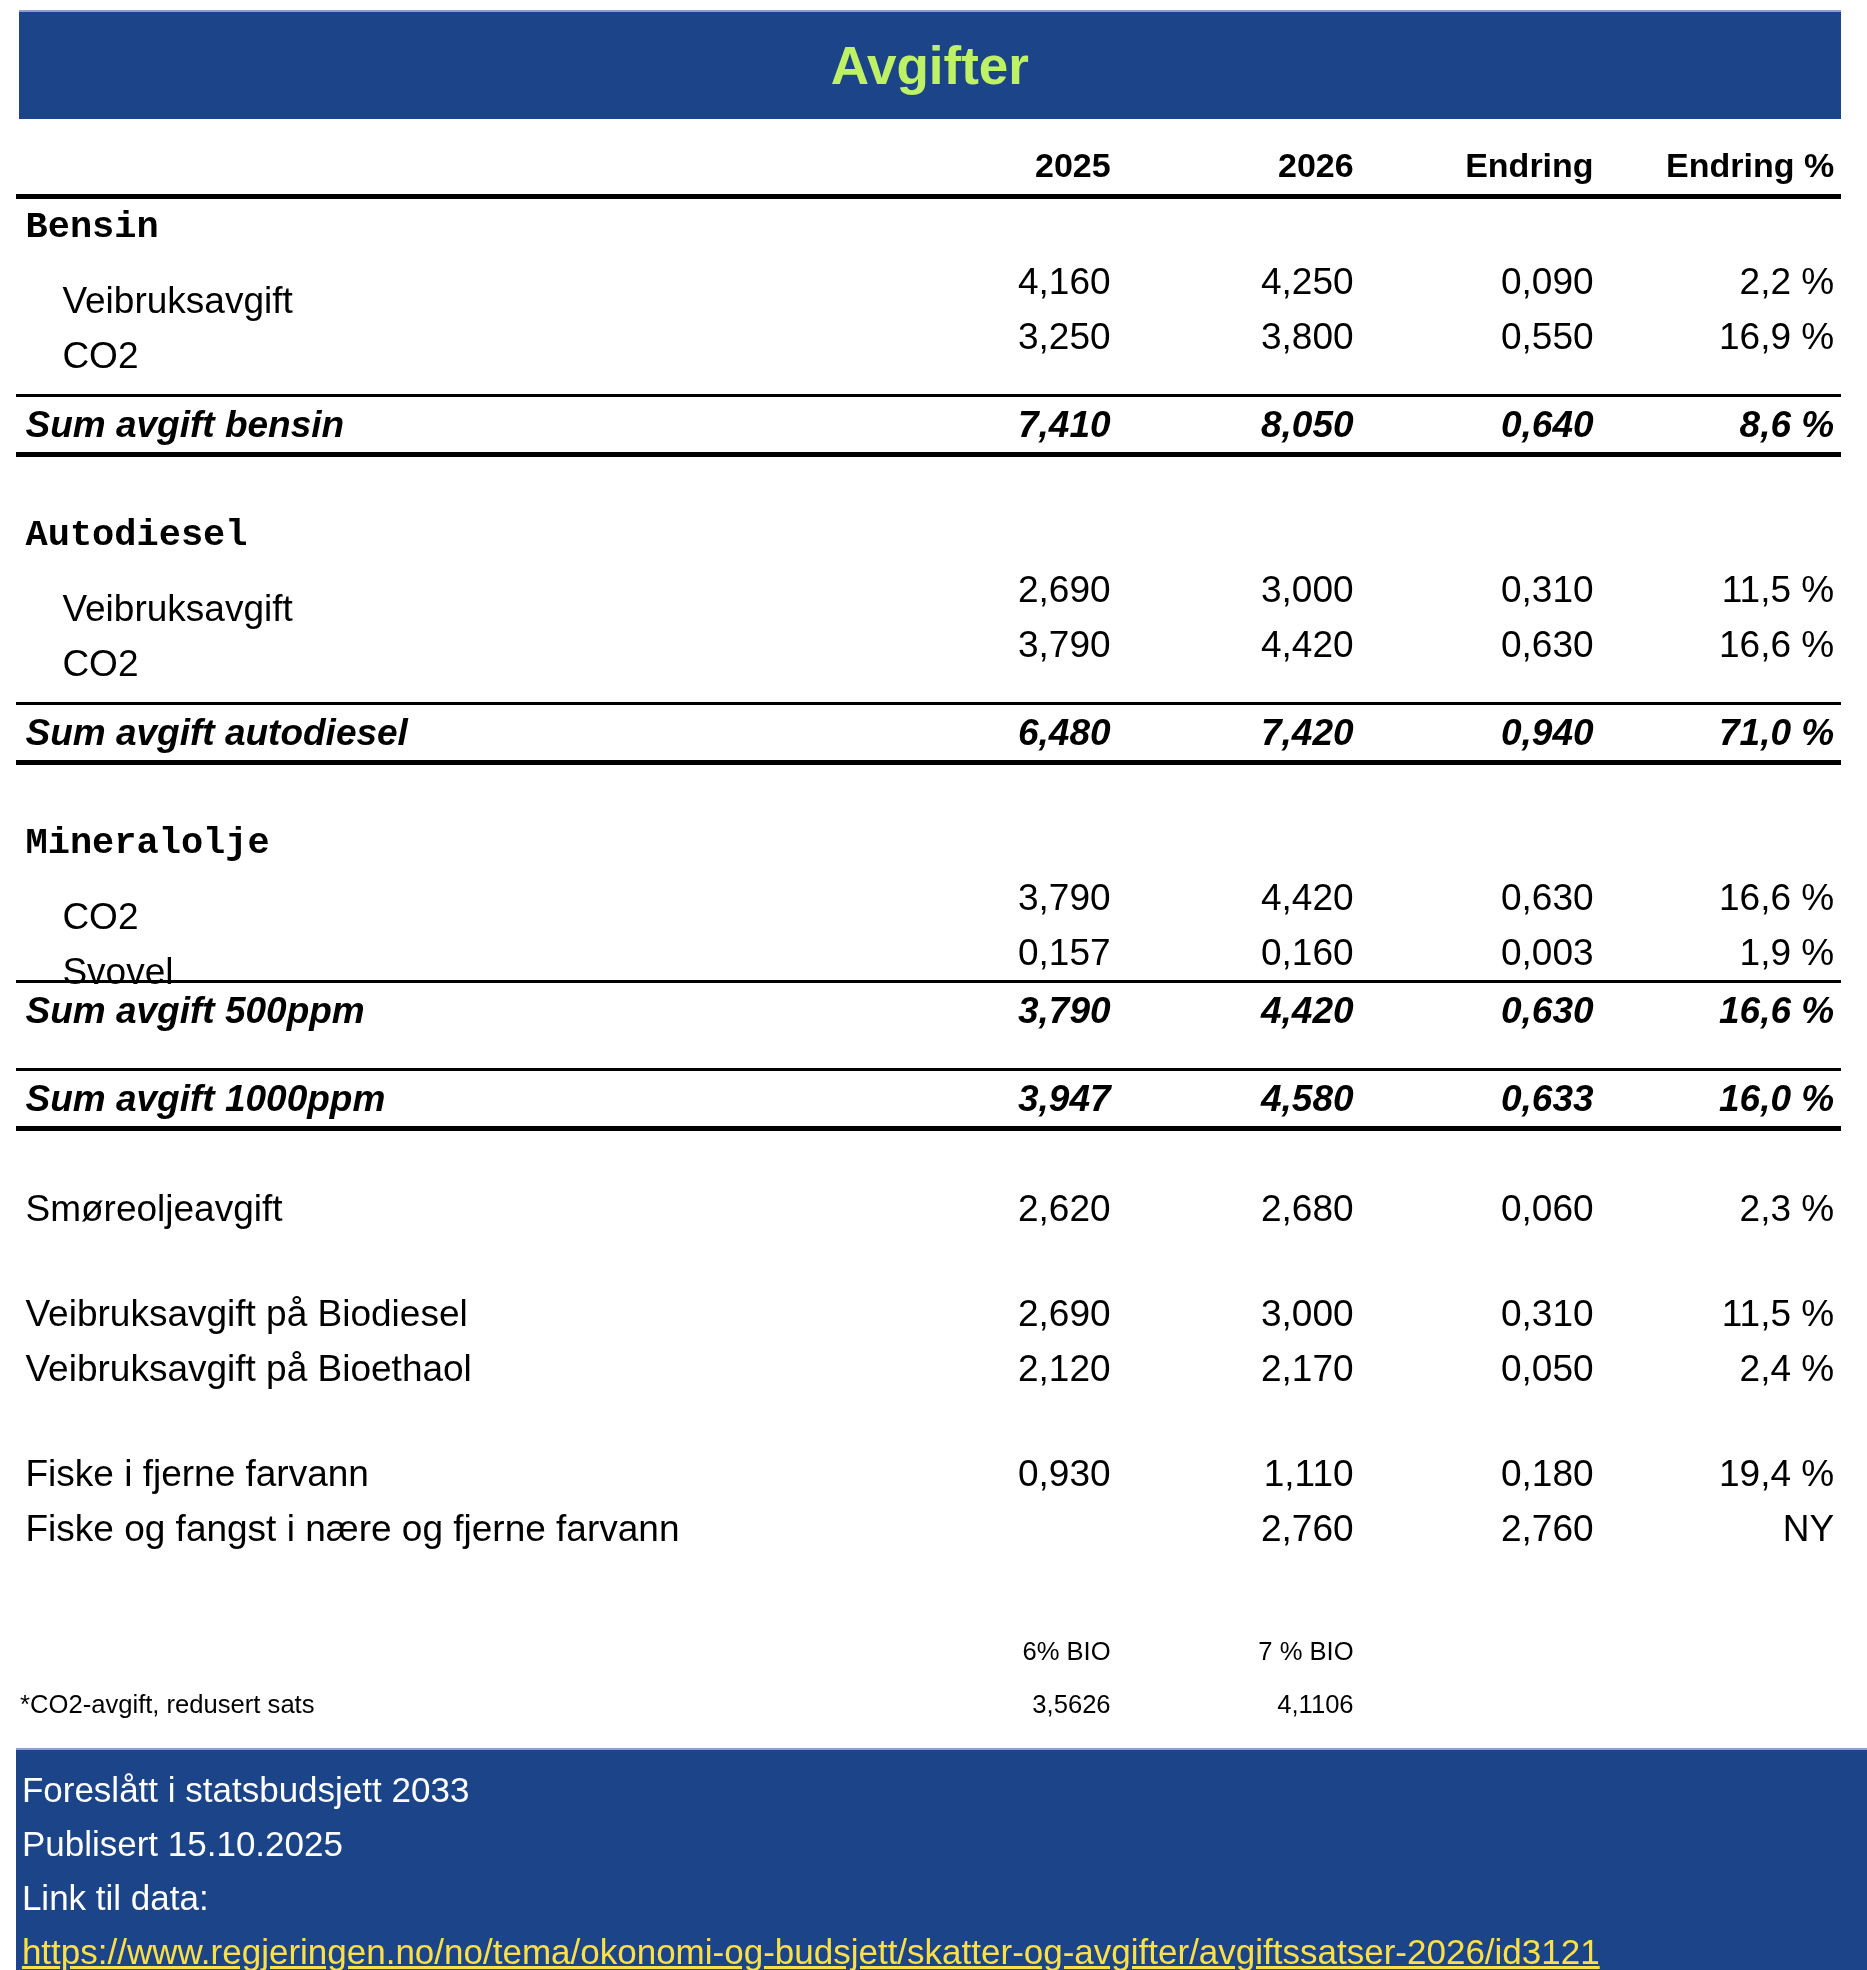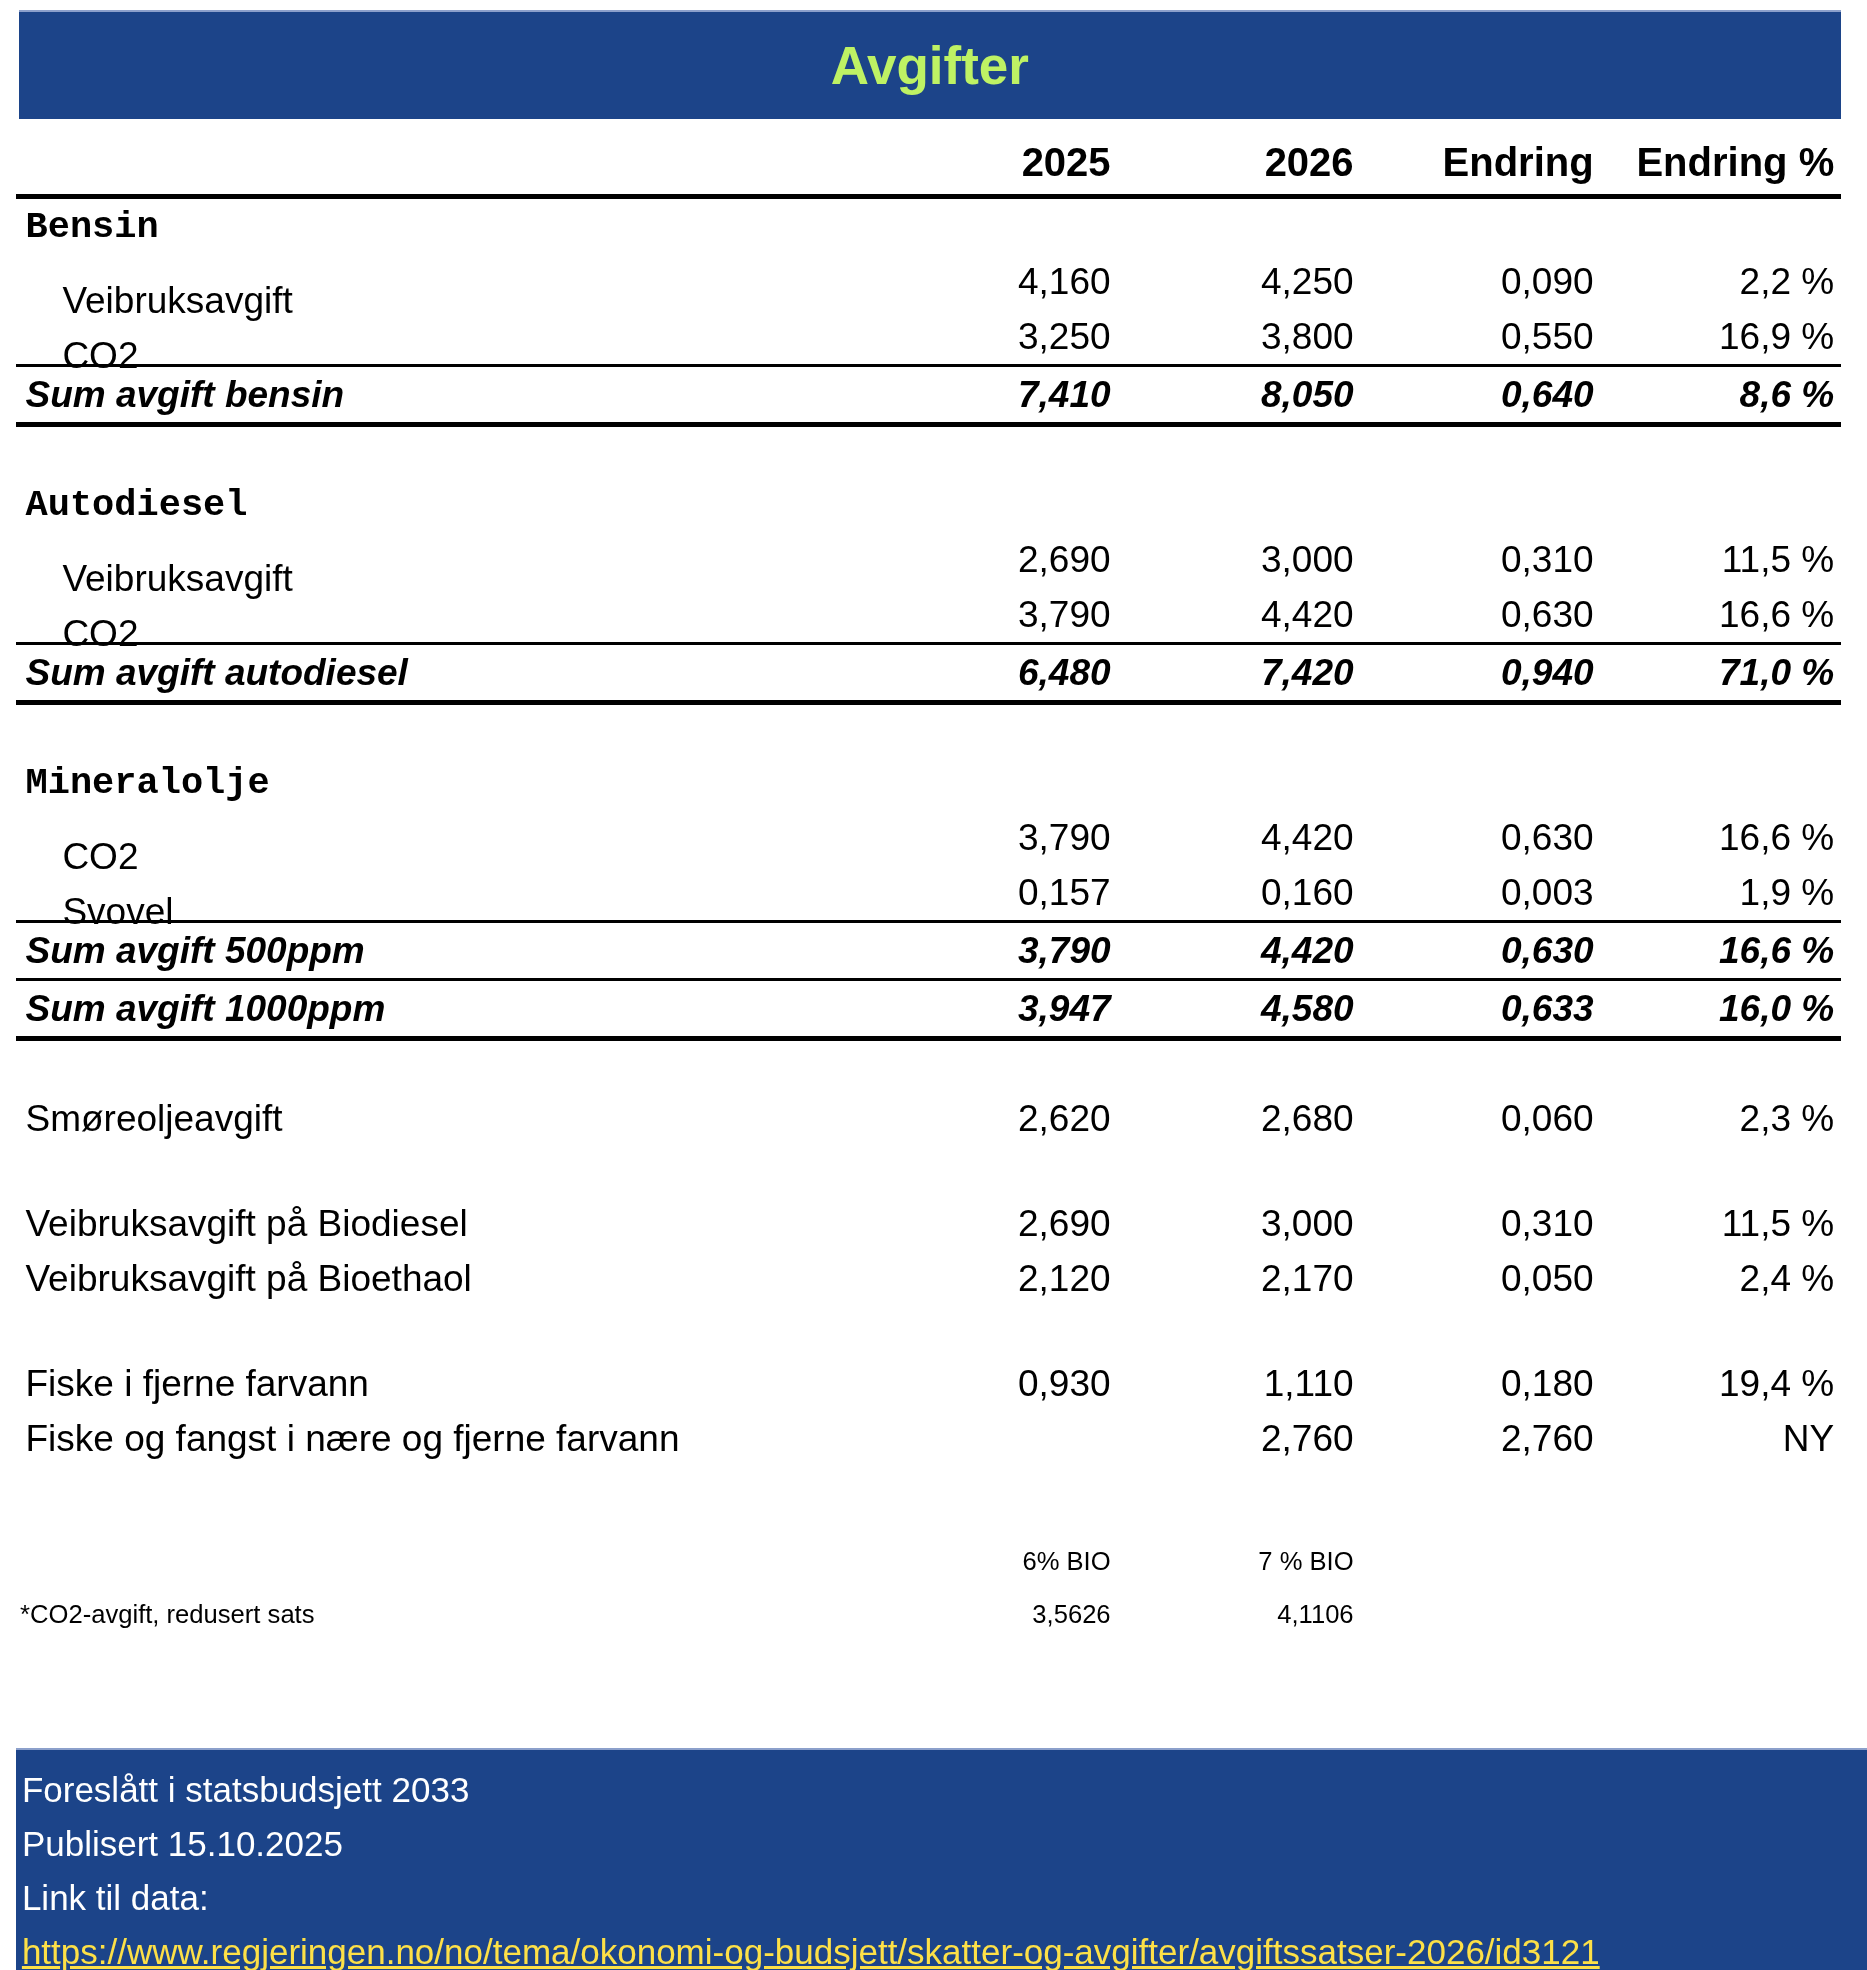--- a/index.html
+++ b/index.html
@@ -34,27 +34,27 @@
   }
   .cell{white-space:nowrap;}
   .cell.label{text-align:left;padding-left:9.1px;overflow:hidden;}
   .cell.num{text-align:right;}
   .cell.num:last-child{padding-right:6.4px;}
   .header-row{
     height:75px;
     border-bottom:5.5px solid #000;
     align-items:end;
     font-weight:bold;
-    font-size:40px;
+    font-size:34px;
   }
   .header-row .cell{padding-bottom:9.1px;}
   .t-section .cell.label{font-weight:bold;font-family:Liberation Mono, monospace;}
   .t-item .cell.label{padding-left:46px;margin-top:38px;}
   .t-sum,.t-sum-top{font-weight:bold;font-style:italic;}
-  .t-sum{border-top:3.7px solid #000;border-bottom:5.5px solid #000;}
+  .t-sum{border-top:3.7px solid #000;border-bottom:5.5px solid #000;margin-top:30px;}
   .t-sum-top{border-top:3.7px solid #000;}
   .spacer{height:50px;}
   
   .notes{margin:69px 27.4px 0 16.4px;}
   .notes .row{height:53px;font-size:25.6px;}
   .notes .cell.label{padding-left:3.7px;}
   
   .footer{
     position:absolute;
     left:16.4px;right:0;top:1748px;bottom:0;

